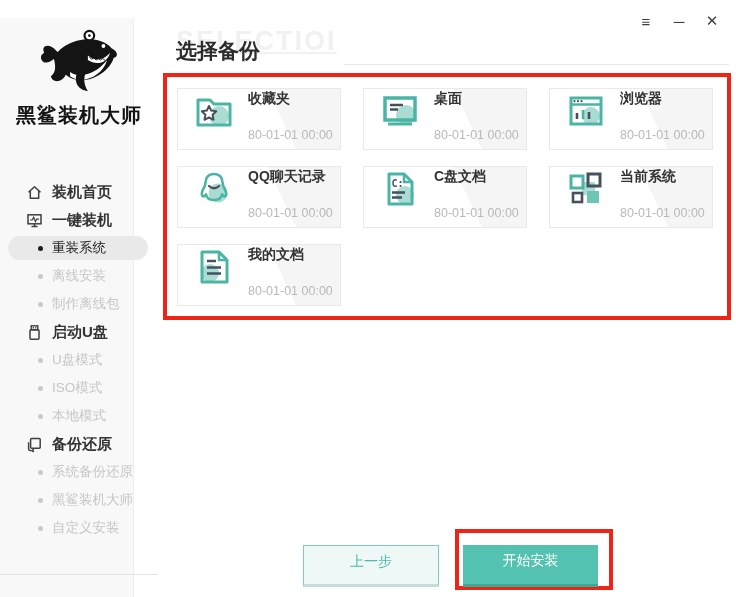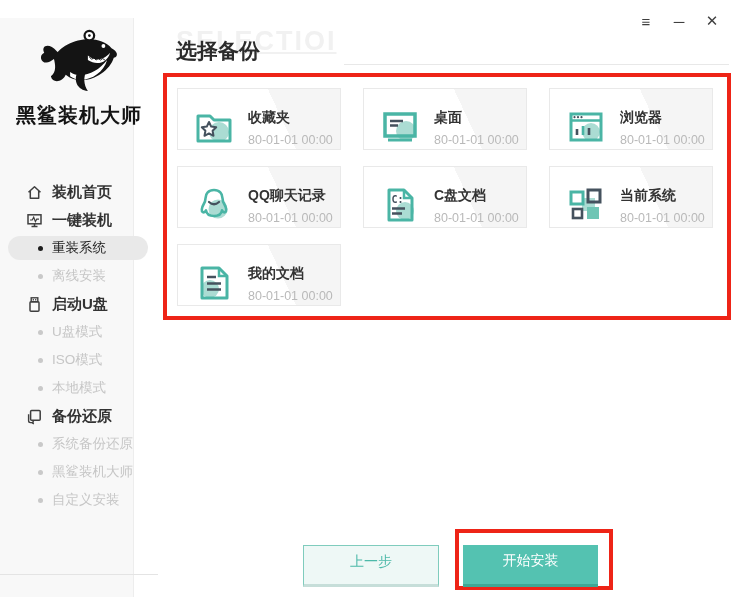--- a/index.html
+++ b/index.html
@@ -31,25 +31,25 @@
   .win-btn { width:20px; height:20px; display:flex; align-items:center; justify-content:center; font-size:15px; color:#3f3f3f; cursor:pointer; }
   .watermark { position:absolute; left:176px; top:26px; font-size:27px; font-weight:700; color:#f1f1f1; letter-spacing:2px;text-decoration:underline; }
   .page-title { position:absolute; left:176px; top:37px; font-size:21px; font-weight:700; color:#2b2b2b;text-align:right; }
   .title-rule { position:absolute; left:344px; top:64px; width:385px; height:1px; background:#e8e8e8; }
 
   .annot { position:absolute; border:4px solid #ee2417; pointer-events:none; }
   .annot-cards { left:163px; top:73px; width:568px; height:247px; }
   .annot-start { left:455px; top:529px; width:158px; height:61px; }
 
   .cards { position:absolute; left:177px; top:88px; width:540px; display:grid; grid-template-columns:164px 164px 164px; grid-auto-rows:62px; column-gap:22px; row-gap:16px; }
-  .card { border:1px solid #e9e9e9; background:linear-gradient(65deg,#ffffff 62%,#f5f5f5 62%); display:flex; align-items:flex-end; cursor:pointer; }
+  .card { border:1px solid #e9e9e9; background:linear-gradient(65deg,#ffffff 62%,#f5f5f5 62%); display:flex; align-items:flex-start; cursor:pointer; }
   .card .c-icon { width:44px; height:44px; margin:0 12px 0 14px; flex:0 0 44px; }
   .card .c-icon svg { width:44px; height:44px; display:block; }
   .card .c-name { font-size:14px; font-weight:700; color:#333; line-height:19px; }
-  .card .c-date { font-size:12.5px; color:#b9b9b9; line-height:17px; margin-top:5px; }
+  .card .c-date { font-size:12.5px; color:#b9b9b9; line-height:17px; margin-top:19px; }
 
   .btn { position:absolute; top:545px; height:42px; font-size:14px; text-align:center; line-height:30px; cursor:pointer; }
   .btn-prev { left:303px; width:136px; background:#eef8f6; border:1px solid #7fccbd; border-bottom:3px solid #c6ded9; color:#4db9a9; }
   .btn-start { left:463px; width:135px; background:#54c2b1; border:none; border-bottom:3px solid #3fa795; color:#ffffff; }
 </style>
 </head>
 <body>
 
 <div class="app">
 
@@ -94,20 +94,25 @@
           <span class="pill"></span>
 
           <span class="dot"></span>
           <span class="mi-label">重装系统</span>
         </div>
         <div class="menu-item sub disabled">
 
           <span class="dot"></span>
           <span class="mi-label">离线安装</span>
         </div>
+        <div class="menu-item sub disabled">
+
+          <span class="dot"></span>
+          <span class="mi-label">制作离线包</span>
+        </div>
         <div class="menu-item parent normal">
 
           <span class="mi-icon"><svg viewBox="0 0 17 17">
               <rect x="5.2" y="1.8" width="6.6" height="4" fill="none" stroke="#3f3f3f" stroke-width="1.4"></rect>
               <path d="M7.3 3 v1.6 M9.7 3 v1.6" stroke="#3f3f3f" stroke-width="1.2"></path>
               <rect x="4" y="5.8" width="9" height="9.4" rx="1" fill="none" stroke="#3f3f3f" stroke-width="1.5"></rect>
             </svg></span>
 
           <span class="mi-label">启动U盘</span>
         </div>

